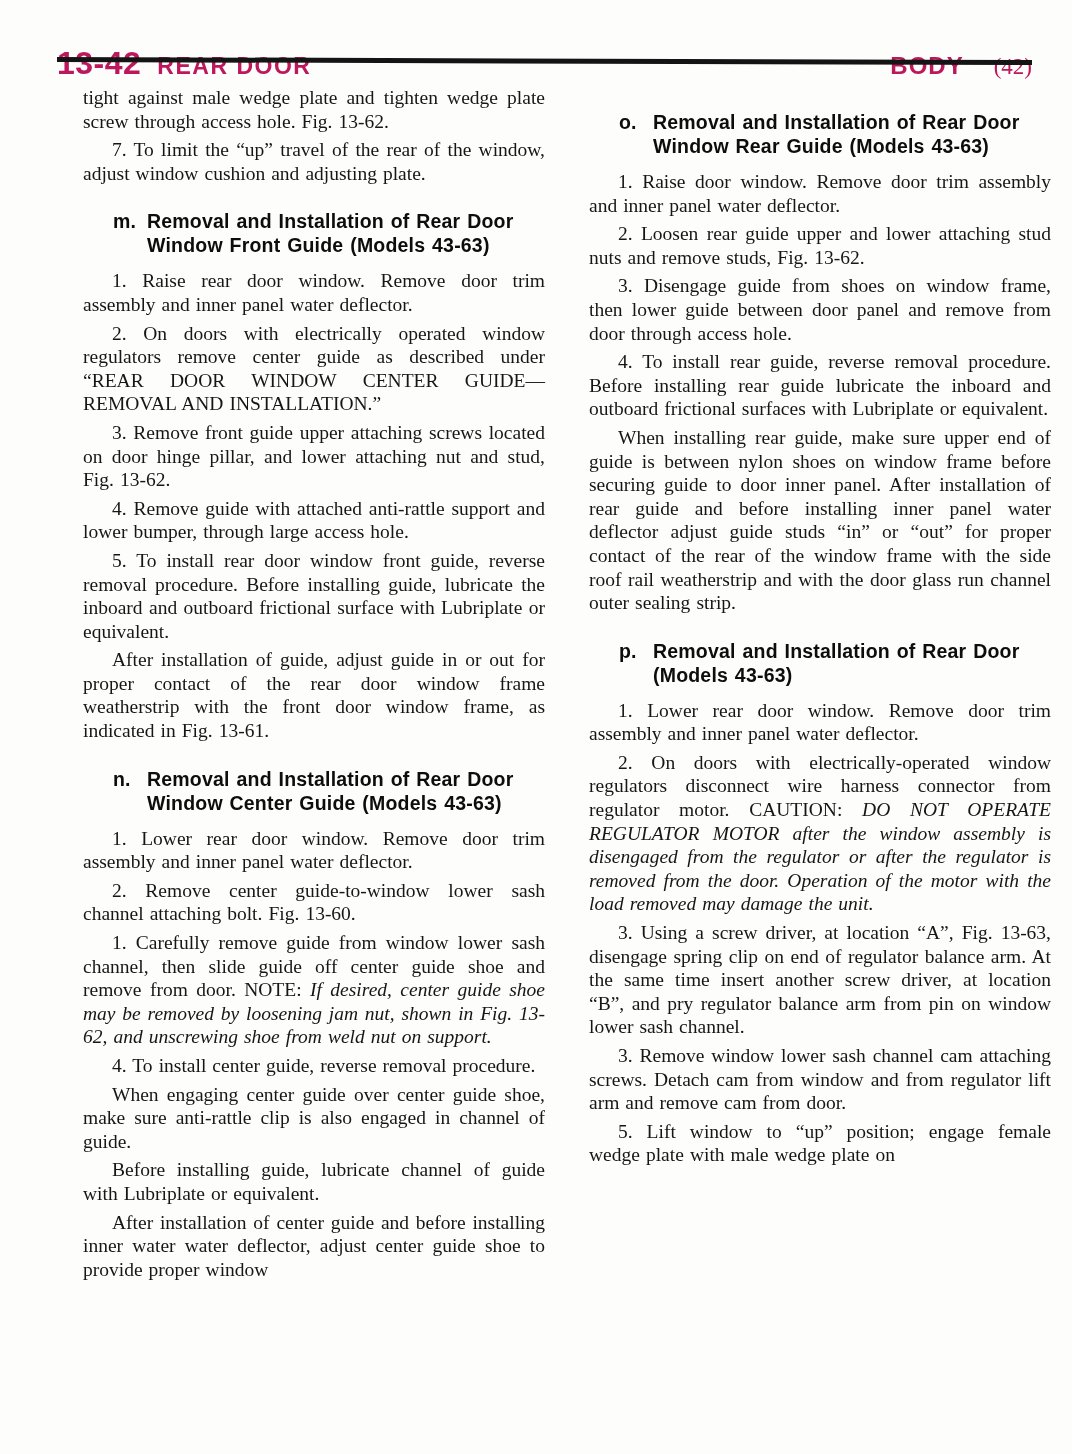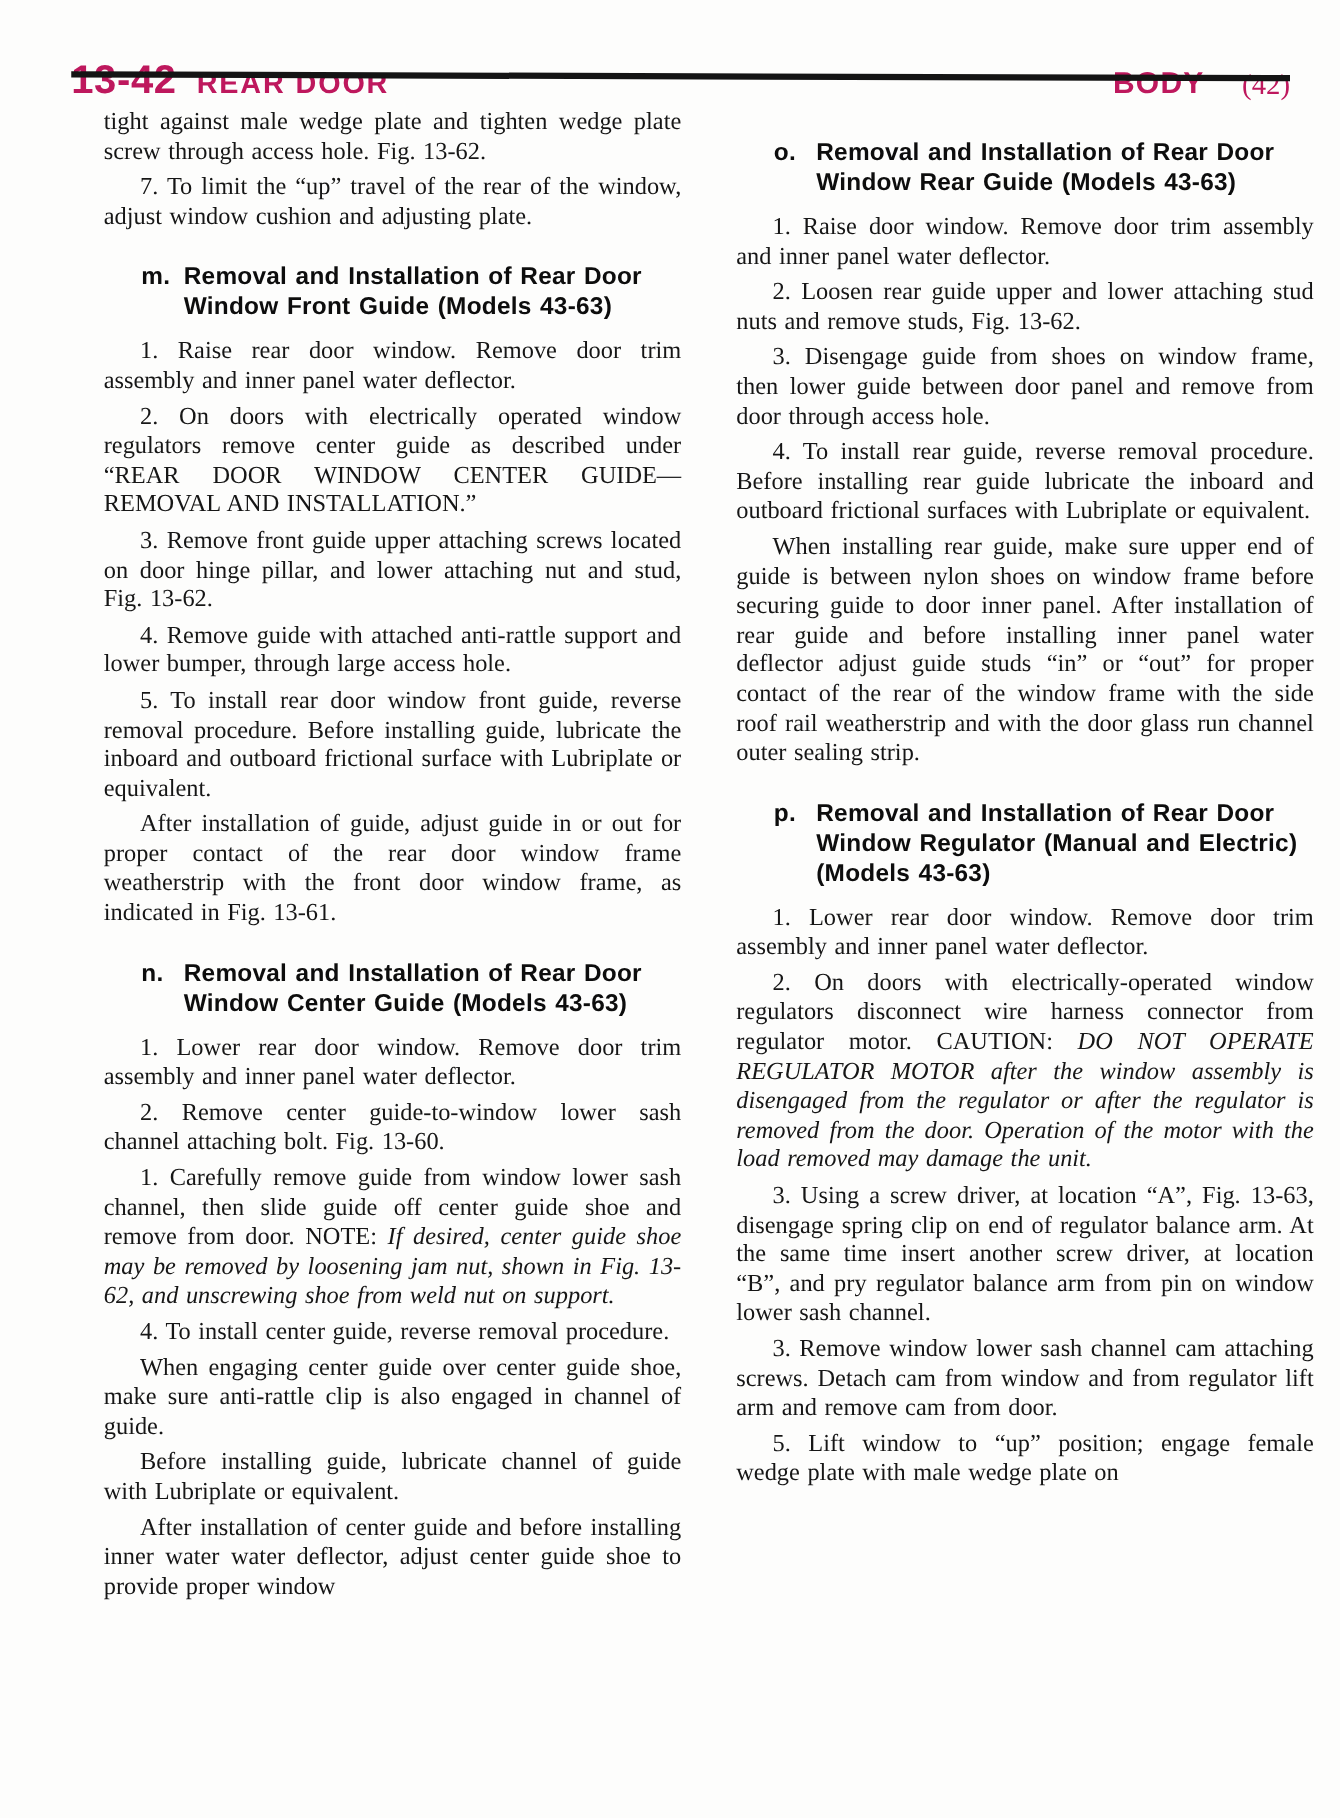--- a/index.html
+++ b/index.html
@@ -107,21 +107,20 @@
         </div>
         <p class="para indent"><span>1. Raise door window. Remove door trim assembly and inner panel water deflector.</span></p>
         <p class="para indent"><span>2. Loosen rear guide upper and lower attaching stud nuts and remove studs, Fig. 13-62.</span></p>
         <p class="para indent"><span>3. Disengage guide from shoes on window frame, then lower guide between door panel and remove from door through access hole.</span></p>
         <p class="para indent"><span>4. To install rear guide, reverse removal procedure. Before installing rear guide lubricate the inboard and outboard frictional surfaces with Lubriplate or equivalent.</span></p>
         <p class="para indent"><span>When installing rear guide, make sure upper end of guide is between nylon shoes on window frame before securing guide to door inner panel. After installation of rear guide and before installing inner panel water deflector adjust guide studs “in” or “out” for proper contact of the rear of the window frame with the side roof rail weatherstrip and with the door glass run channel outer sealing strip.</span></p>
         <div class="heading">
           <span class="h-letter">p.</span>
           <div class="h-lines">
             <div class="h-line">Removal and Installation of Rear Door</div>
-            <div class="h-line">Window Regulator (Manual and Electric)</div>
             <div class="h-line">(Models 43-63)</div>
           </div>
         </div>
         <p class="para indent"><span>1. Lower rear door window. Remove door trim assembly and inner panel water deflector.</span></p>
         <p class="para indent"><span>2. On doors with electrically-operated window regulators disconnect wire harness connector from regulator motor. CAUTION: </span><i>DO NOT OPERATE REGULATOR MOTOR after the window assembly is disengaged from the regulator or after the regulator is removed from the door. Operation of the motor with the load removed may damage the unit.</i></p>
         <p class="para indent"><span>3. Using a screw driver, at location “A”, Fig. 13-63, disengage spring clip on end of regulator balance arm. At the same time insert another screw driver, at location “B”, and pry regulator balance arm from pin on window lower sash channel.</span></p>
         <p class="para indent"><span>3. Remove window lower sash channel cam attaching screws. Detach cam from window and from regulator lift arm and remove cam from door.</span></p>
         <p class="para indent"><span>5. Lift window to “up” position; engage female wedge plate with male wedge plate on</span></p>
       </section>
   </div>

